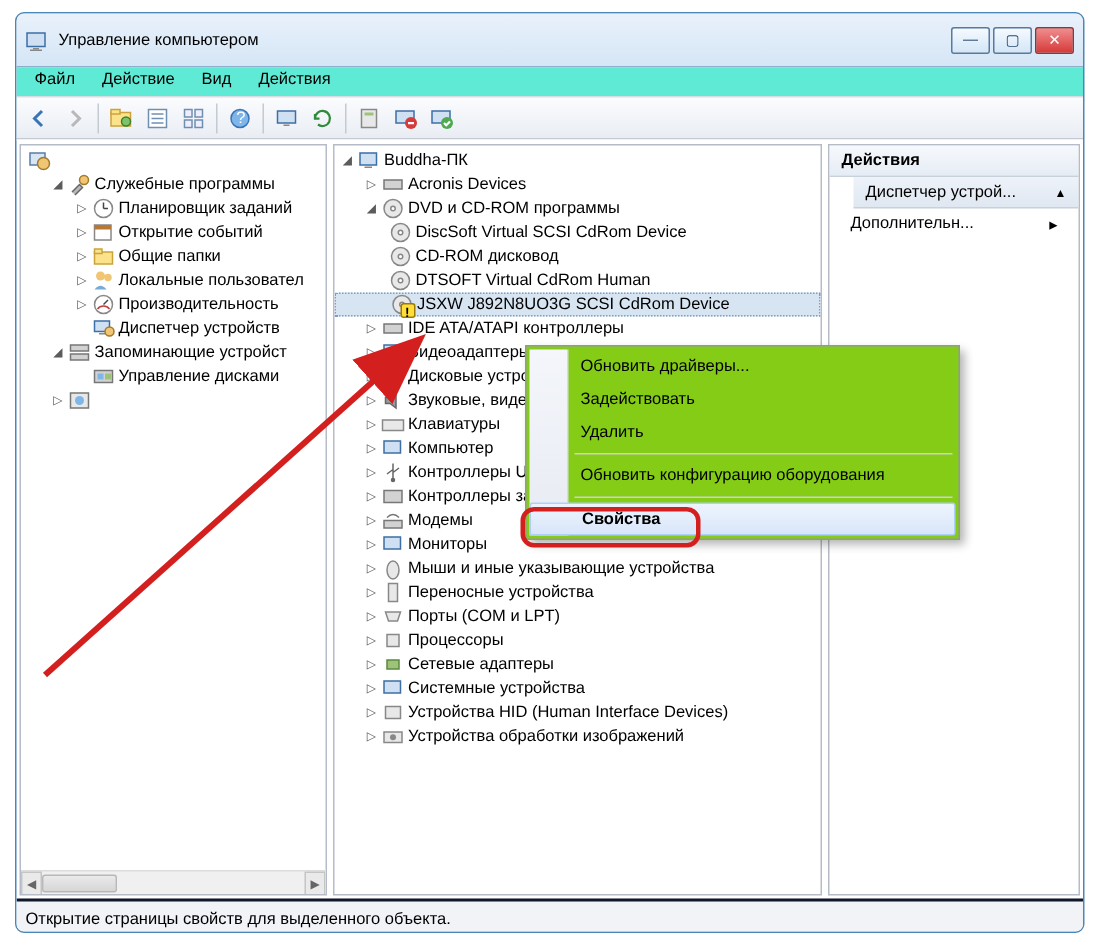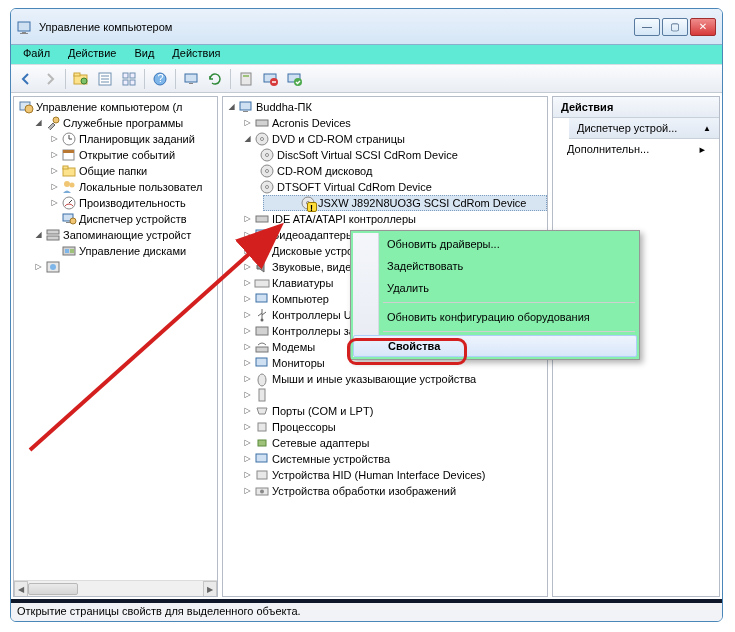--- a/index.html
+++ b/index.html
@@ -25,38 +25,38 @@
 .pane { border: 1px solid #b5bcc7; margin: 2px; background: #fff; overflow: hidden; position: relative;}
 .pane.left { width: 205px; display: flex; flex-direction: column;}
 .pane.center { flex: 1; display: flex; flex-direction: column;}
 .pane.right { width: 168px; display: flex; flex-direction: column;}
 
 .tree { flex: 1; overflow: hidden; padding: 2px 0; white-space: nowrap;}
 .tr { display: flex; align-items: center; height: 16px; line-height: 16px; padding-left: 4px; gap: 2px;}
 .ind1 { padding-left: 20px;} .ind2 { padding-left: 36px;}
 .exp { width: 9px; height: 9px; display: inline-flex; align-items: center; justify-content: center; font-size: 8px; color: #5b5b5b; cursor: default;}
 .tic { width: 16px; height: 16px; display: inline-flex; align-items: center; justify-content: center;}
-.tr.sel { background: #d7e4f2; border: 1px dotted #7d9ec0; margin-left: 40px; }
+.tr.sel { background: #d7e4f2; border: 1px dotted #7d9ec0; }
 .warn { width: 10px; height: 10px; position: relative; }
 .warn::before { content: ""; position: absolute; inset: 0; background: #ffde3b; border: 1px solid #9c7a00; border-radius: 2px;}
 .warn::after { content: "!"; position: absolute; left: 3px; top: -2px; font-size: 9px; font-weight: bold; color: #000;}
 
 .actions-head { background: linear-gradient(#f6f9fd,#e6ecf4); border-bottom: 1px solid #c8d0da; padding: 4px 8px; font-weight: bold;}
 .actions-sub { background: linear-gradient(#eef3fa,#dfe7f1); border-bottom: 1px solid #c8d0da; padding: 4px 8px; display: flex; align-items: center; justify-content: space-between; margin-left: 16px;}
 .actions-sub .arrowup { font-size: 8px;}
 .actions-item { padding: 4px 14px; }
 
-.statusbar { height: 22px; background: #f1f3f6; border-top: 4px solid #0f172a; padding: 2px 6px; display: flex; align-items: flex-start;}
+.statusbar { height: 22px; background: #f1f3f6; border-top: 2px solid #0f172a; padding: 2px 6px; display: flex; align-items: flex-end;}
 .scroll { height: 16px; background: #f0f0f0; border-top: 1px solid #dcdcdc; position: relative;}
 .scroll .thumb { position: absolute; left: 14px; top: 2px; height: 12px; width: 50px; background: linear-gradient(#eaeaea,#d6d6d6); border: 1px solid #b8b8b8; border-radius: 2px;}
 .scroll .sbtn { position: absolute; top: 0; width: 14px; height: 16px; background: #eaeaea; border: 1px solid #c5c5c5; display: flex; align-items: center; justify-content: center; font-size: 8px; color: #666;}
 .scroll .sbtn.l { left: 0;} .scroll .sbtn.r { right: 0;}
 
 
-.ctxmenu { position: absolute; left: 350px; top: 230px; width: 290px; background: #86efac; border: 1px solid #979797; box-shadow: 3px 3px 6px rgba(0,0,0,0.3); padding: 2px; z-index: 50;}
+.ctxmenu { position: absolute; left: 350px; top: 230px; width: 290px; background: #84cc16; border: 1px solid #979797; box-shadow: 3px 3px 6px rgba(0,0,0,0.3); padding: 2px; z-index: 50;}
 .ctxmenu .gutter { position: absolute; left: 2px; top: 2px; bottom: 2px; width: 26px; background: linear-gradient(#f4f6fb,#e7ebf2); border-right: 1px solid #d6dbe3;}
 .cmi { position: relative; height: 22px; display: flex; align-items: center; padding-left: 34px; z-index: 1;}
 .cmi.sep { height: 1px; background: #d0d0d0; margin: 3px 2px 3px 30px; padding: 0;}
 .cmi.hover { background: linear-gradient(#eef4fd,#d8e6fa); border: 1px solid #aecff7; border-radius: 2px;}
 .cmi.bold { font-weight: bold; text-align: right;}
 
 
 .arrow-svg { position: absolute; left: 20px; top: 150px; z-index: 60; pointer-events: none;}
 .highlight { position: absolute; left: 347px; top: 338px; width: 120px; height: 27px; border: 3px solid #d41f1f; border-radius: 9px; z-index: 70; pointer-events: none;}
 
@@ -173,21 +173,20 @@
 
     <div class="pane left">
       <div class="tree">
         <div class="tr">
             <span class="tic">
               <svg viewBox="0 0 16 16">
                 <rect x="2" y="3" width="10" height="8" fill="#d8e6f4" stroke="#5a7ea6"></rect>
                 <circle cx="11" cy="10" r="4" fill="#f0c674" stroke="#a3792a"></circle>
               </svg>
             </span>
-            <span>Управление компьютером (л</span>
           </div>
         <div class="tr ind1">
             <span class="exp">◢</span>
             <span class="tic">
               <svg viewBox="0 0 16 16">
                 <path d="M3 13 L8 8 L10 10 L5 15" fill="#b8b8b8" stroke="#666"></path>
                 <circle cx="11" cy="5" r="3" fill="#f0c674" stroke="#a3792a"></circle>
               </svg>
             </span>
             <span>Служебные программы</span>
@@ -316,21 +315,21 @@
             <span>Acronis Devices</span>
           </div>
         <div class="tr ind1">
             <span class="exp">◢</span>
             <span class="tic">
               <svg viewBox="0 0 16 16">
                 <circle cx="8" cy="8" r="6" fill="#e8e8e8" stroke="#888"></circle>
                 <circle cx="8" cy="8" r="1.5" fill="#fff" stroke="#888"></circle>
               </svg>
             </span>
-            <span>DVD и CD-ROM страницы</span>
+            <span>DVD и CD-ROM программы</span>
           </div>
         <div class="tr ind2">
             <span class="tic">
               <svg viewBox="0 0 16 16">
                 <circle cx="8" cy="8" r="6" fill="#e8e8e8" stroke="#888"></circle>
                 <circle cx="8" cy="8" r="1.5" fill="#fff" stroke="#888"></circle>
               </svg>
             </span>
             <span>DiscSoft Virtual SCSI CdRom Device</span>
           </div>
@@ -343,21 +342,21 @@
             </span>
             <span>CD-ROM дисковод</span>
           </div>
         <div class="tr ind2">
             <span class="tic">
               <svg viewBox="0 0 16 16">
                 <circle cx="8" cy="8" r="6" fill="#e8e8e8" stroke="#888"></circle>
                 <circle cx="8" cy="8" r="1.5" fill="#fff" stroke="#888"></circle>
               </svg>
             </span>
-            <span>DTSOFT Virtual CdRom Device</span>
+            <span>DTSOFT Virtual CdRom Human</span>
           </div>
         <div class="tr ind2 sel">
             <span class="tic" style="position:relative">
               <svg viewBox="0 0 16 16">
                 <circle cx="8" cy="8" r="6" fill="#e8e8e8" stroke="#888"></circle>
                 <circle cx="8" cy="8" r="1.5" fill="#fff" stroke="#888"></circle>
               </svg>
               <span class="warn" style="position:absolute;left:7px;top:7px"></span>
             </span>
             <span>JSXW J892N8UO3G SCSI CdRom Device</span>
@@ -463,20 +462,21 @@
             </span>
             <span>Мыши и иные указывающие устройства</span>
           </div>
         <div class="tr ind1">
             <span class="exp">▷</span>
             <span class="tic">
               <svg viewBox="0 0 16 16">
                 <rect x="5" y="2" width="6" height="12" fill="#e8e8e8" stroke="#888"></rect>
               </svg>
             </span>
+            <span>Переносные устройства</span>
           </div>
         <div class="tr ind1">
             <span class="exp">▷</span>
             <span class="tic">
               <svg viewBox="0 0 16 16">
                 <path d="M3 5 L13 5 L11 11 L5 11 Z" fill="#e8e8e8" stroke="#888"></path>
               </svg>
             </span>
             <span>Порты (COM и LPT)</span>
           </div>

